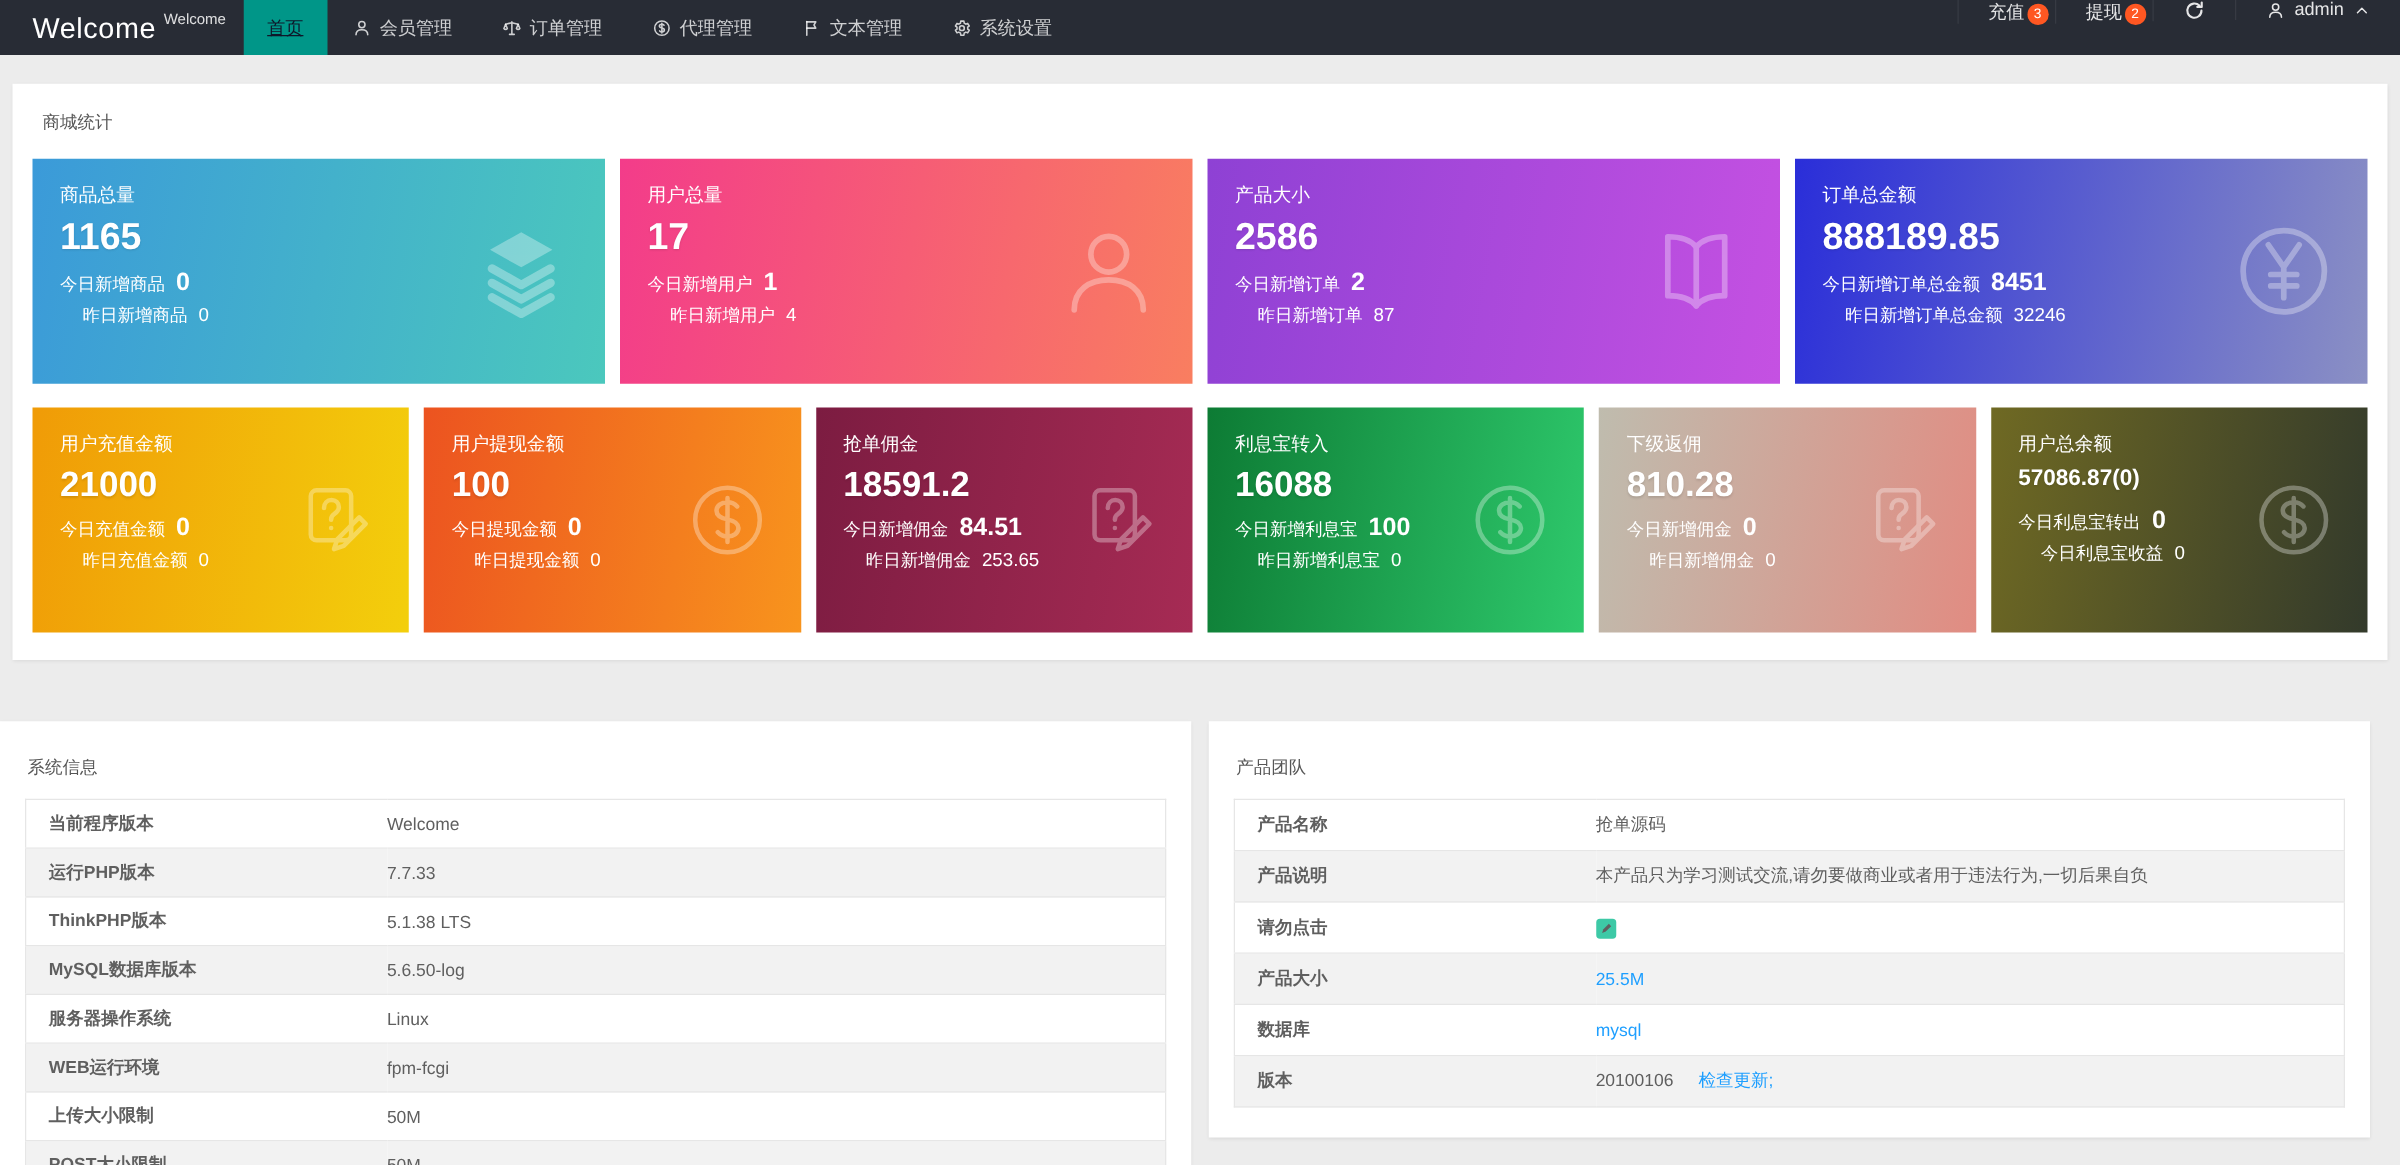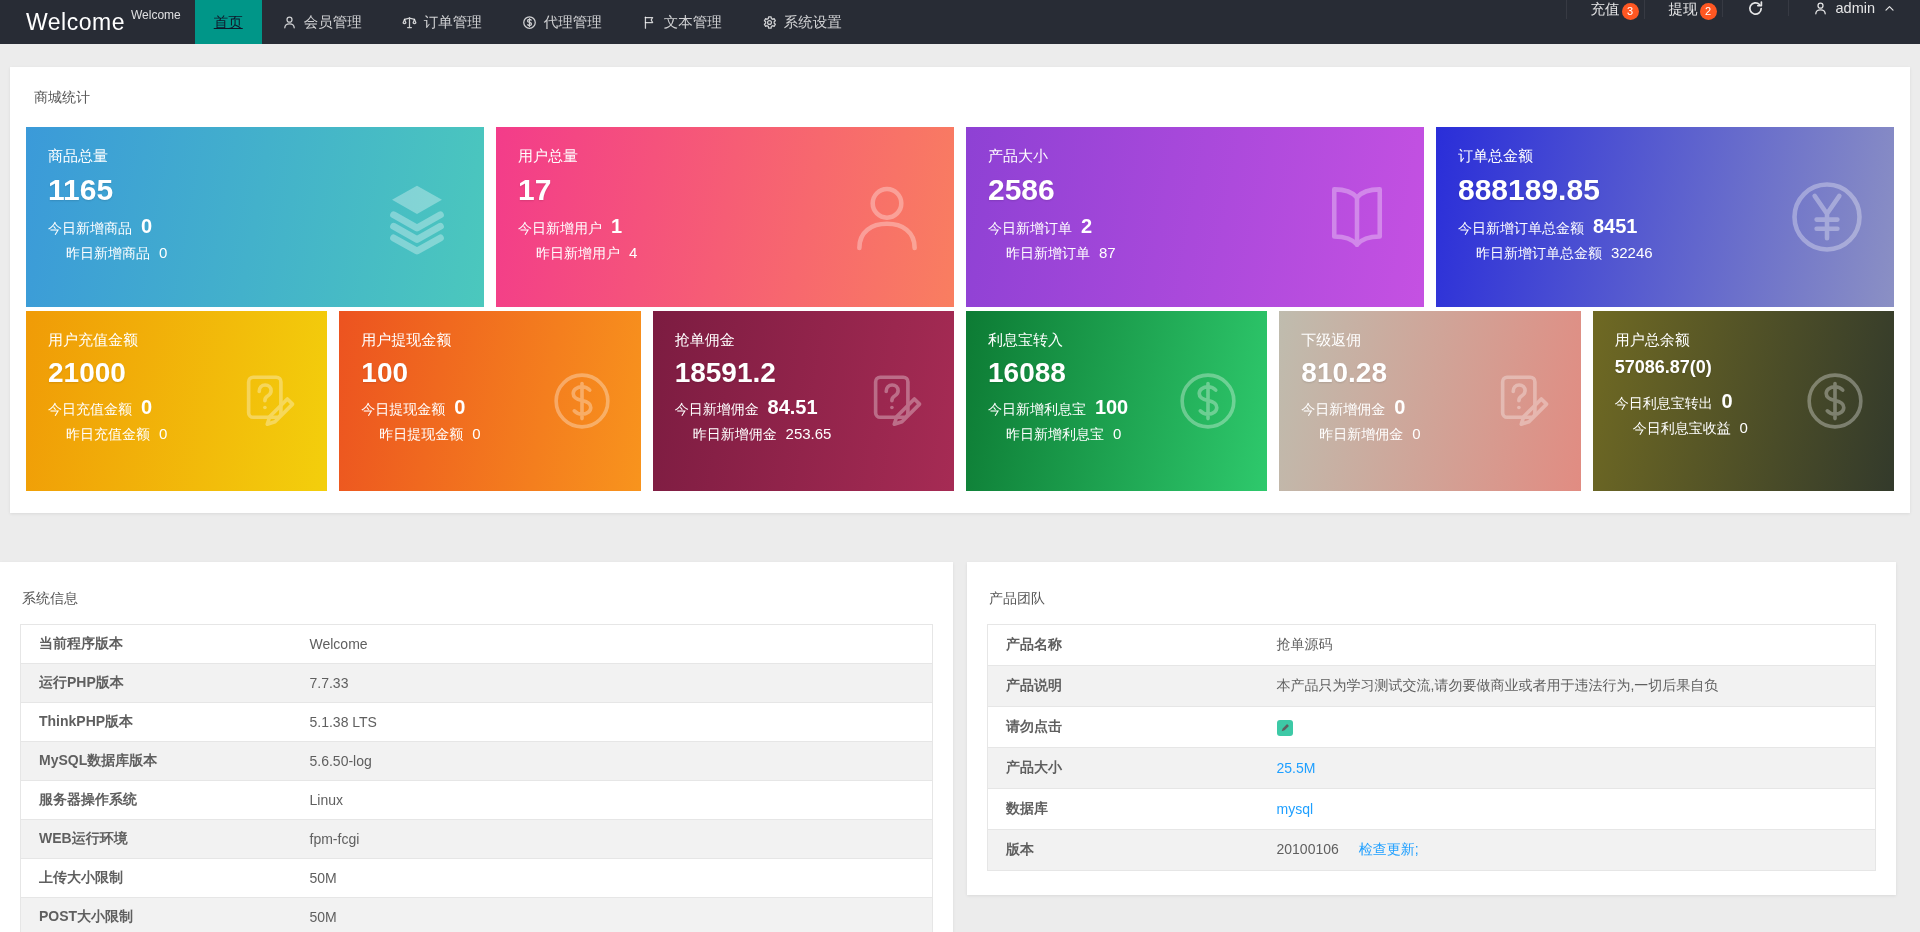--- a/index.html
+++ b/index.html
@@ -27,21 +27,21 @@
   .chev svg{ width:13px; height:13px; stroke-width:2.2; }
   .refresh-ico svg{ width:17px; height:17px; stroke-width:2.4; }
 
   
   .panel{ background:#fff; box-shadow:0 1px 3px rgba(0,0,0,.08); }
   .stats-panel{ margin:23px 10px 0; padding:18px 16px 22px; }
   .panel-title{ color:#565656; font-size:14px; }
   .stats-panel .panel-title{ padding:4px 8px 20px; }
 
   .cards-row{ display:flex; gap:12px; }
-  .cards-row + .cards-row{ margin-top:4px;align-items:flex-end; }
+  .cards-row + .cards-row{ margin-top:19px;align-items:flex-end; }
   .stat-card{ flex:1; height:180px; position:relative; overflow:hidden; color:#fff; padding:20px 22px; }
   .sc-title{ font-size:15px; margin-bottom:7px; }
   .sc-value{ font-size:30px; font-weight:bold; line-height:1.15; margin-bottom:7px;
     text-shadow:0 1px 2px rgba(0,0,0,.12); }
   .sm .sc-value{ font-size:28px; }
   .compact .sc-value{ font-size:18px; margin:6px 0 12px; }
   .sc-line{ font-size:14px; margin-top:3px; }
   .sc-line b{ font-size:20px; font-weight:bold; margin-left:5px; }
   .sc-line.sub{ margin-top:6px;padding-left:18px; }
   .sc-line.sub span{ font-size:15px; margin-left:5px; }

